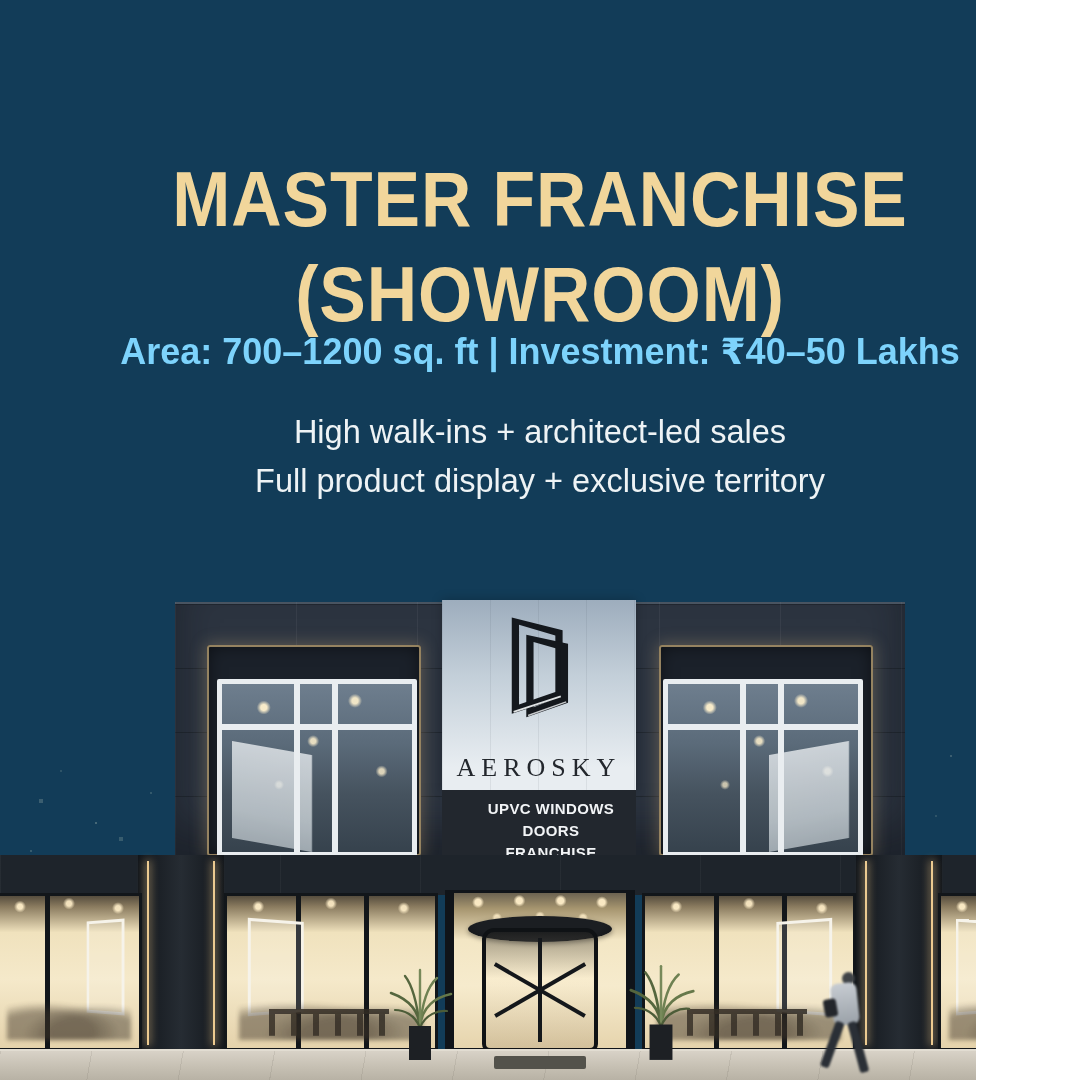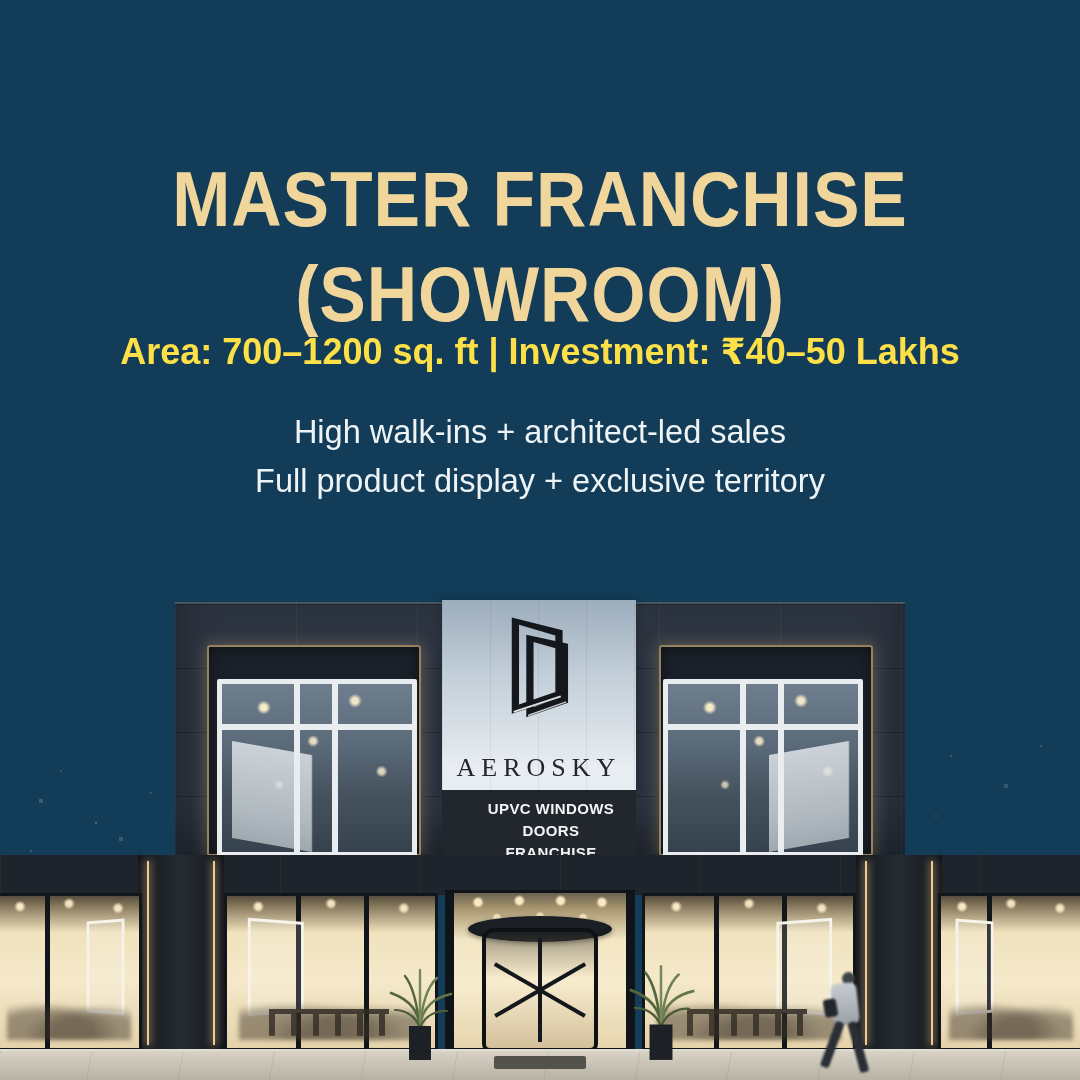--- a/index.html
+++ b/index.html
@@ -1,23 +1,23 @@
 <!DOCTYPE html>
 <html><head>
 <meta charset="utf-8">
 <style>
   html,body{margin:0;padding:0;}
   body{width:1080px;height:1080px;overflow:hidden;font-family:"Liberation Sans","DejaVu Sans",sans-serif;}
-  .poster{position:relative;width:1080px;height:1080px;background:#123c58;overflow:hidden;}
+  .poster{position:relative;width:976px;height:1080px;background:#123c58;overflow:hidden;}
 
   
   .title{position:absolute;top:102px;left:0;width:1080px;text-align:center;color:#f1d69b;
          font-weight:bold;font-size:75px;line-height:1.26;letter-spacing:1px;}
   .title .tline{display:block;transform:scale(.93,1.04);}
-  .stats{position:absolute;top:331px;left:0;width:1080px;text-align:center;color:#fde047;
+  .stats{position:absolute;top:331px;left:0;width:1080px;text-align:center;color:#7dd3fc;
          font-weight:bold;font-size:36px;letter-spacing:0;}
   .features{position:absolute;top:408px;left:0;width:1080px;text-align:center;color:#eef3f5;
             font-size:32.5px;line-height:1.5;font-weight:normal;}
   .features .fline{display:block;}
 
   
   .photo{position:absolute;inset:0;padding-left:40px;}
   .photo *{position:absolute;box-sizing:border-box;}
 
   .stars{left:0;top:560px;width:2px;height:2px;background:transparent;

